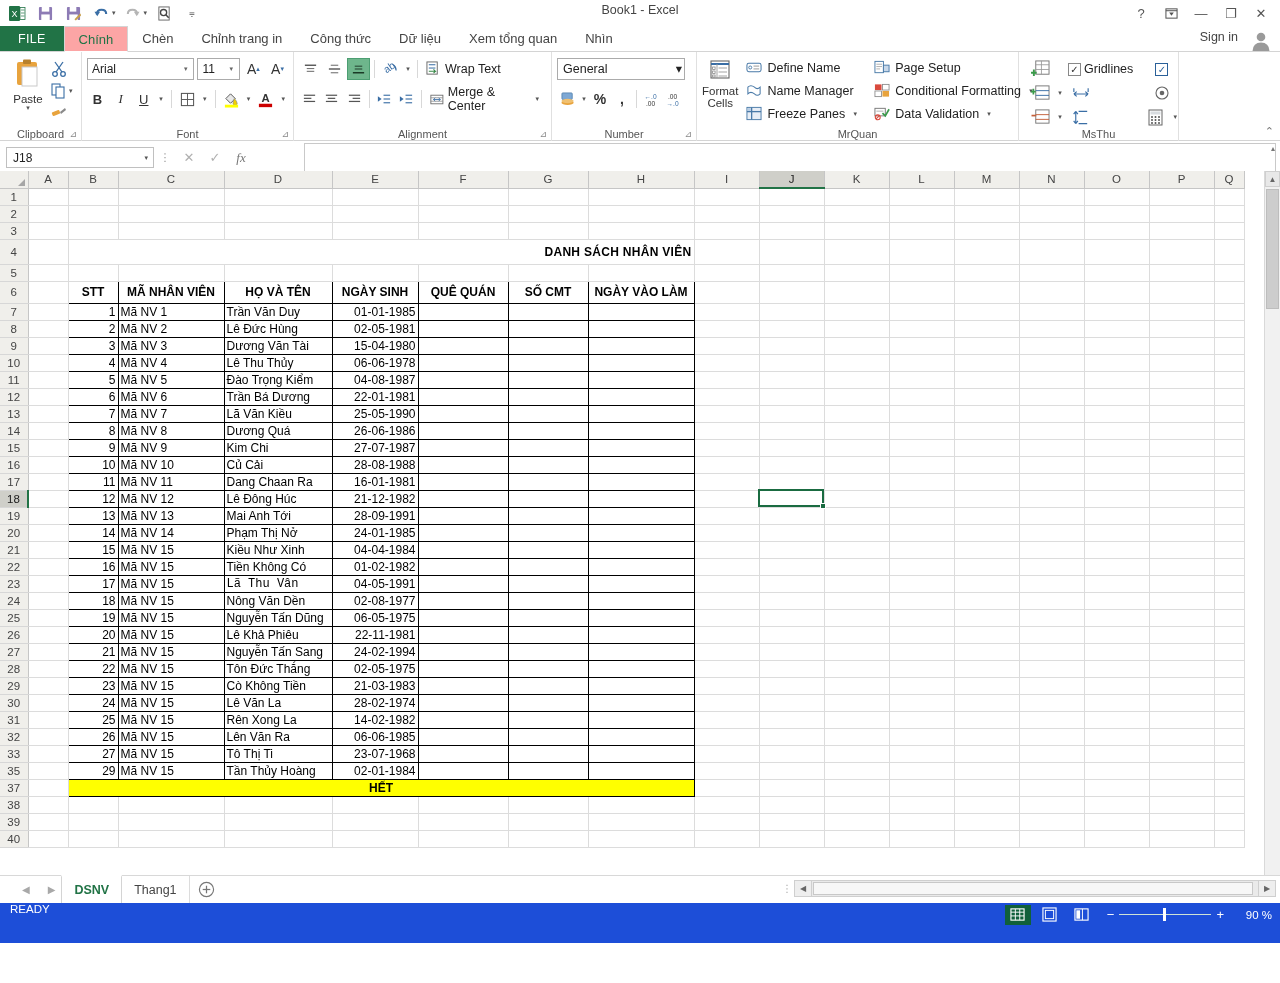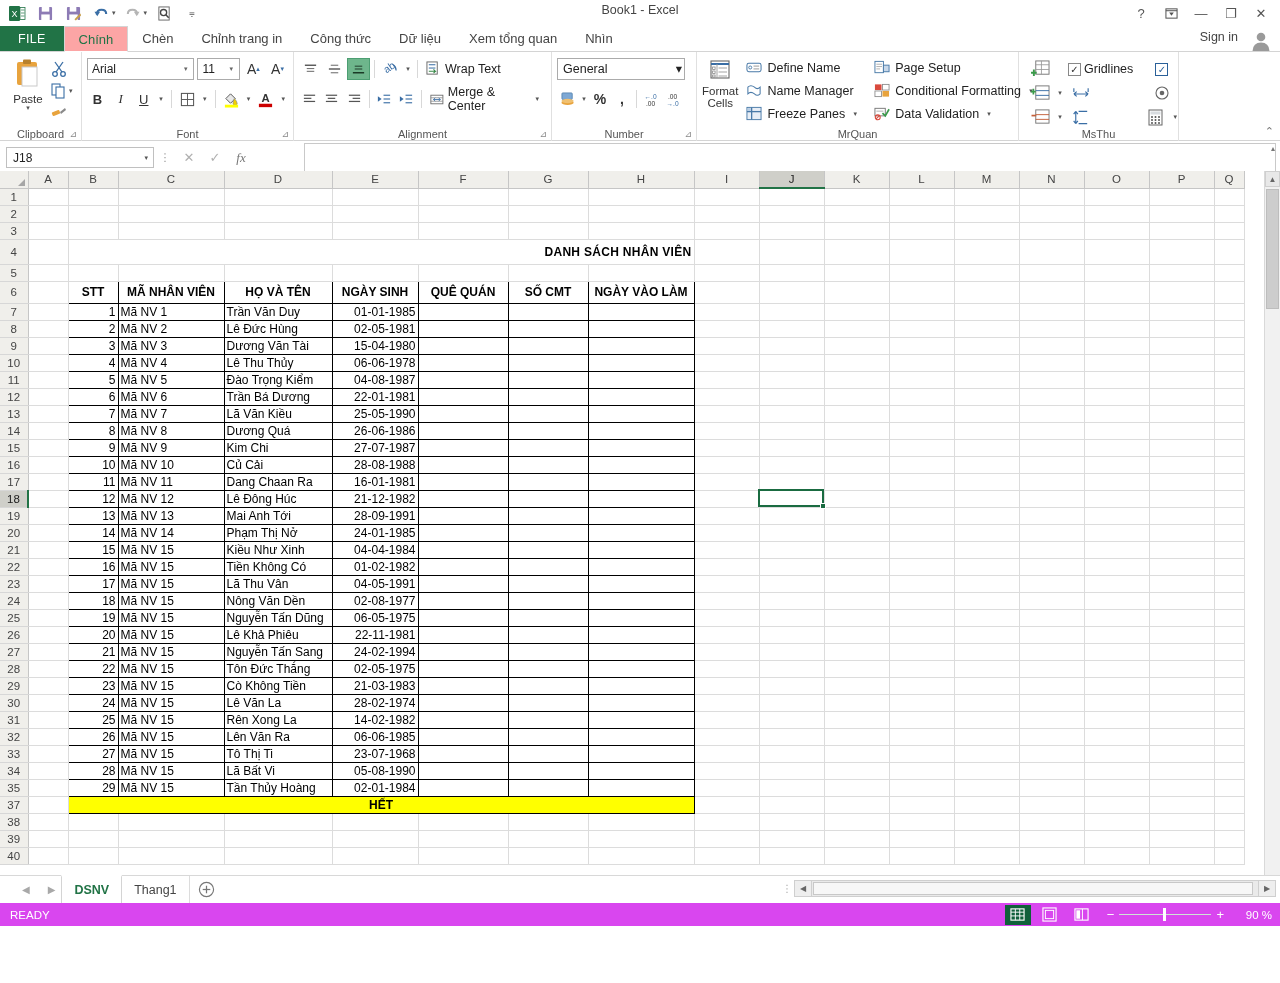--- a/index.html
+++ b/index.html
@@ -379,23 +379,23 @@
   .hs-arrow {
     width: 17px; background: #eee; border-right: 1px solid #cfcfcf;
     display: flex; align-items: center; justify-content: center;
     font-size: 8px; color: #666;
   }
   .hs-arrow.r { border-right: none; border-left: 1px solid #cfcfcf; }
   .hs-thumb { background: #f7f7f7; border: 1px solid #c8c8c8; margin: 1px; width: 440px; }
 
   
   .statusbar {
-    height: 23px;
-    background: #d946ef;
-    display: flex; align-items: center;
+    height: 40px;
+    background: #1d4ed8;
+    display: flex; align-items: flex-start;
     color: #fff; font-size: 11.5px;
     padding-left: 10px;
     position: relative;
   }
   .sb-right {
     position: absolute; right: 8px; top: 0; height: 23px;
     display: flex; align-items: center; gap: 6px;
   }
   .viewbtn {
     width: 26px; height: 20px;
@@ -1376,21 +1376,21 @@
           <td class="cell" style="width:65px;height:17px;"></td>
           <td class="cell" style="width:65px;height:17px;"></td>
           <td class="cell" style="width:65px;height:17px;"></td>
           <td class="cell" style="width:30px;height:17px;"></td>
         </tr>
         <tr style="height:17px;">
           <td class="rowhdr">23</td>
           <td class="cell" style="width:40px;height:17px;"></td>
           <td class="cell bx rgt" style="width:50px;height:17px;">17</td>
           <td class="cell bx" style="width:106px;height:17px;">Mã NV 15</td>
-          <td class="cell bx" style="width:108px;height:17px;">Lã Thu Vân</td>
+          <td class="cell bx" style="width:108px;height:17px;font-family:Liberation Mono, monospace;">Lã Thu Vân</td>
           <td class="cell bx rgt" style="width:86px;height:17px;">04-05-1991</td>
           <td class="cell bx" style="width:90px;height:17px;"></td>
           <td class="cell bx" style="width:80px;height:17px;"></td>
           <td class="cell bx" style="width:106px;height:17px;"></td>
           <td class="cell" style="width:65px;height:17px;"></td>
           <td class="cell" style="width:65px;height:17px;"></td>
           <td class="cell" style="width:65px;height:17px;"></td>
           <td class="cell" style="width:65px;height:17px;"></td>
           <td class="cell" style="width:65px;height:17px;"></td>
           <td class="cell" style="width:65px;height:17px;"></td>
@@ -1578,40 +1578,20 @@
           <td class="cell" style="width:65px;height:17px;"></td>
           <td class="cell" style="width:30px;height:17px;"></td>
         </tr>
         <tr style="height:17px;">
           <td class="rowhdr">33</td>
           <td class="cell" style="width:40px;height:17px;"></td>
           <td class="cell bx rgt" style="width:50px;height:17px;">27</td>
           <td class="cell bx" style="width:106px;height:17px;">Mã NV 15</td>
           <td class="cell bx" style="width:108px;height:17px;">Tô Thị Ti</td>
           <td class="cell bx rgt" style="width:86px;height:17px;">23-07-1968</td>
-          <td class="cell bx" style="width:90px;height:17px;"></td>
-          <td class="cell bx" style="width:80px;height:17px;"></td>
-          <td class="cell bx" style="width:106px;height:17px;"></td>
-          <td class="cell" style="width:65px;height:17px;"></td>
-          <td class="cell" style="width:65px;height:17px;"></td>
-          <td class="cell" style="width:65px;height:17px;"></td>
-          <td class="cell" style="width:65px;height:17px;"></td>
-          <td class="cell" style="width:65px;height:17px;"></td>
-          <td class="cell" style="width:65px;height:17px;"></td>
-          <td class="cell" style="width:65px;height:17px;"></td>
-          <td class="cell" style="width:65px;height:17px;"></td>
-          <td class="cell" style="width:30px;height:17px;"></td>
-        </tr>
-        <tr style="height:17px;">
-          <td class="rowhdr">34</td>
-          <td class="cell" style="width:40px;height:17px;"></td>
-          <td class="cell bx rgt" style="width:50px;height:17px;">28</td>
-          <td class="cell bx" style="width:106px;height:17px;">Mã NV 15</td>
-          <td class="cell bx" style="width:108px;height:17px;">Lã Bất Vi</td>
-          <td class="cell bx rgt" style="width:86px;height:17px;">05-08-1990</td>
           <td class="cell bx" style="width:90px;height:17px;"></td>
           <td class="cell bx" style="width:80px;height:17px;"></td>
           <td class="cell bx" style="width:106px;height:17px;"></td>
           <td class="cell" style="width:65px;height:17px;"></td>
           <td class="cell" style="width:65px;height:17px;"></td>
           <td class="cell" style="width:65px;height:17px;"></td>
           <td class="cell" style="width:65px;height:17px;"></td>
           <td class="cell" style="width:65px;height:17px;"></td>
           <td class="cell" style="width:65px;height:17px;"></td>
           <td class="cell" style="width:65px;height:17px;"></td>

